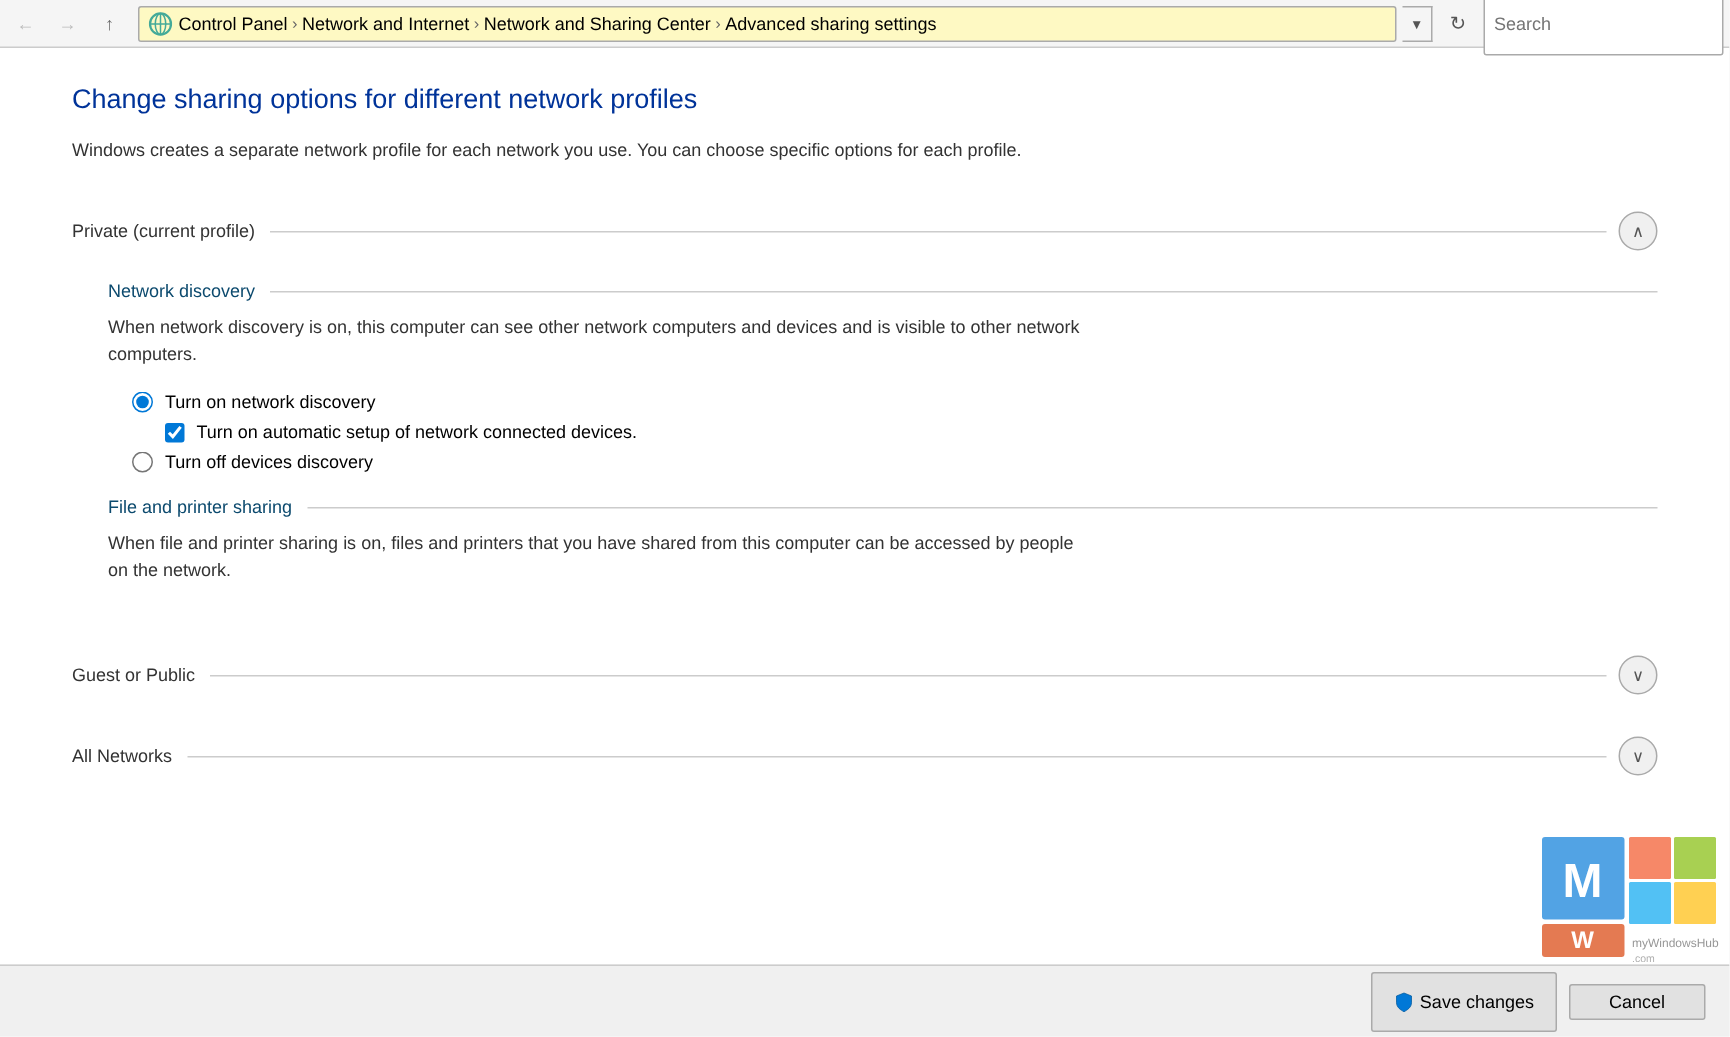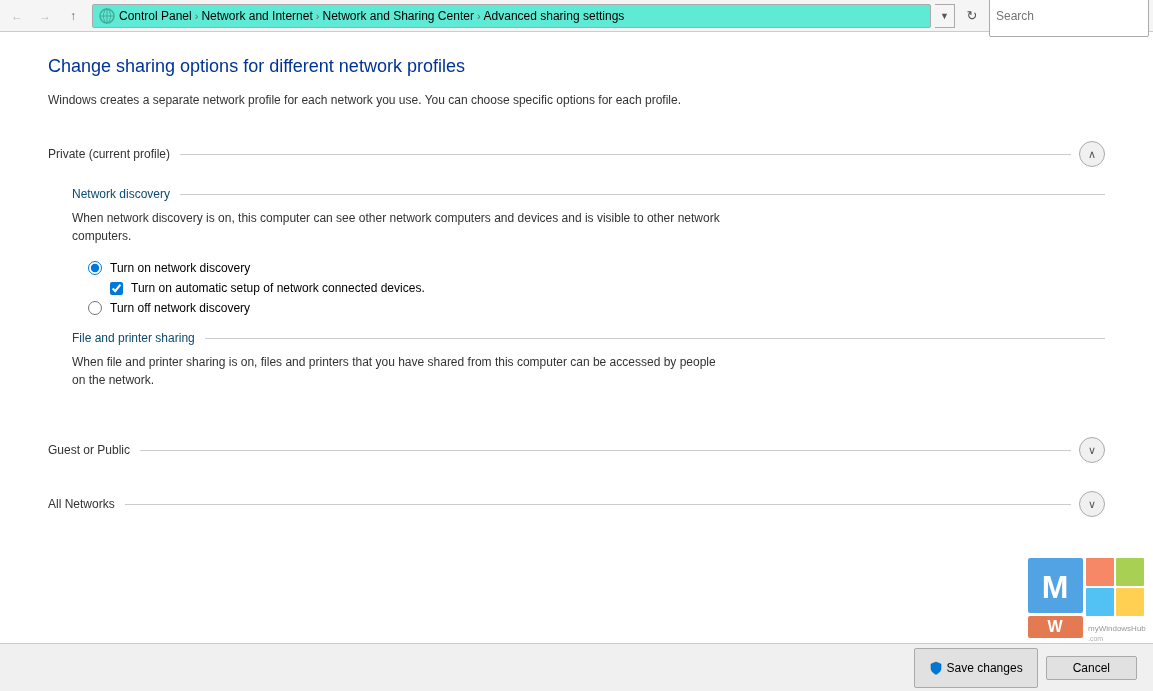--- a/index.html
+++ b/index.html
@@ -40,21 +40,21 @@
       color: #666;
       font-size: 12px;
       border-radius: 3px;
     }
     .nav-btn.disabled { color: #bbb; cursor: default; }
 
     .breadcrumb-bar {
       flex: 1;
       display: flex;
       align-items: center;
-      background: #5eead4;
+      background: #fef9c3;
       border: 1px solid #aaa;
       height: 24px;
       padding: 0 6px;
       border-radius: 2px;
       margin-right: 4px;
     }
     .breadcrumb-icon {
       width: 16px;
       height: 16px;
       margin-right: 4px;
@@ -357,21 +357,21 @@
           <div class="option-item">
             <input type="radio" name="networkDiscovery" checked="" style="">
             <span>Turn on network discovery</span>
           </div>
           <div class="option-item sub-option">
             <input type="checkbox" checked="" style="">
             <span>Turn on automatic setup of network connected devices.</span>
           </div>
           <div class="option-item">
             <input type="radio" name="networkDiscovery" style="">
-            <span>Turn off network discovery</span>
+            <span>Turn off devices discovery</span>
           </div>
         </div>
       </div>
 
       <div class="subsection-wrapper" style="margin-top: 16px;">
         <div class="subsection-header">
           <span class="subsection-label">File and printer sharing</span>
           <div class="subsection-line"></div>
         </div>
 

